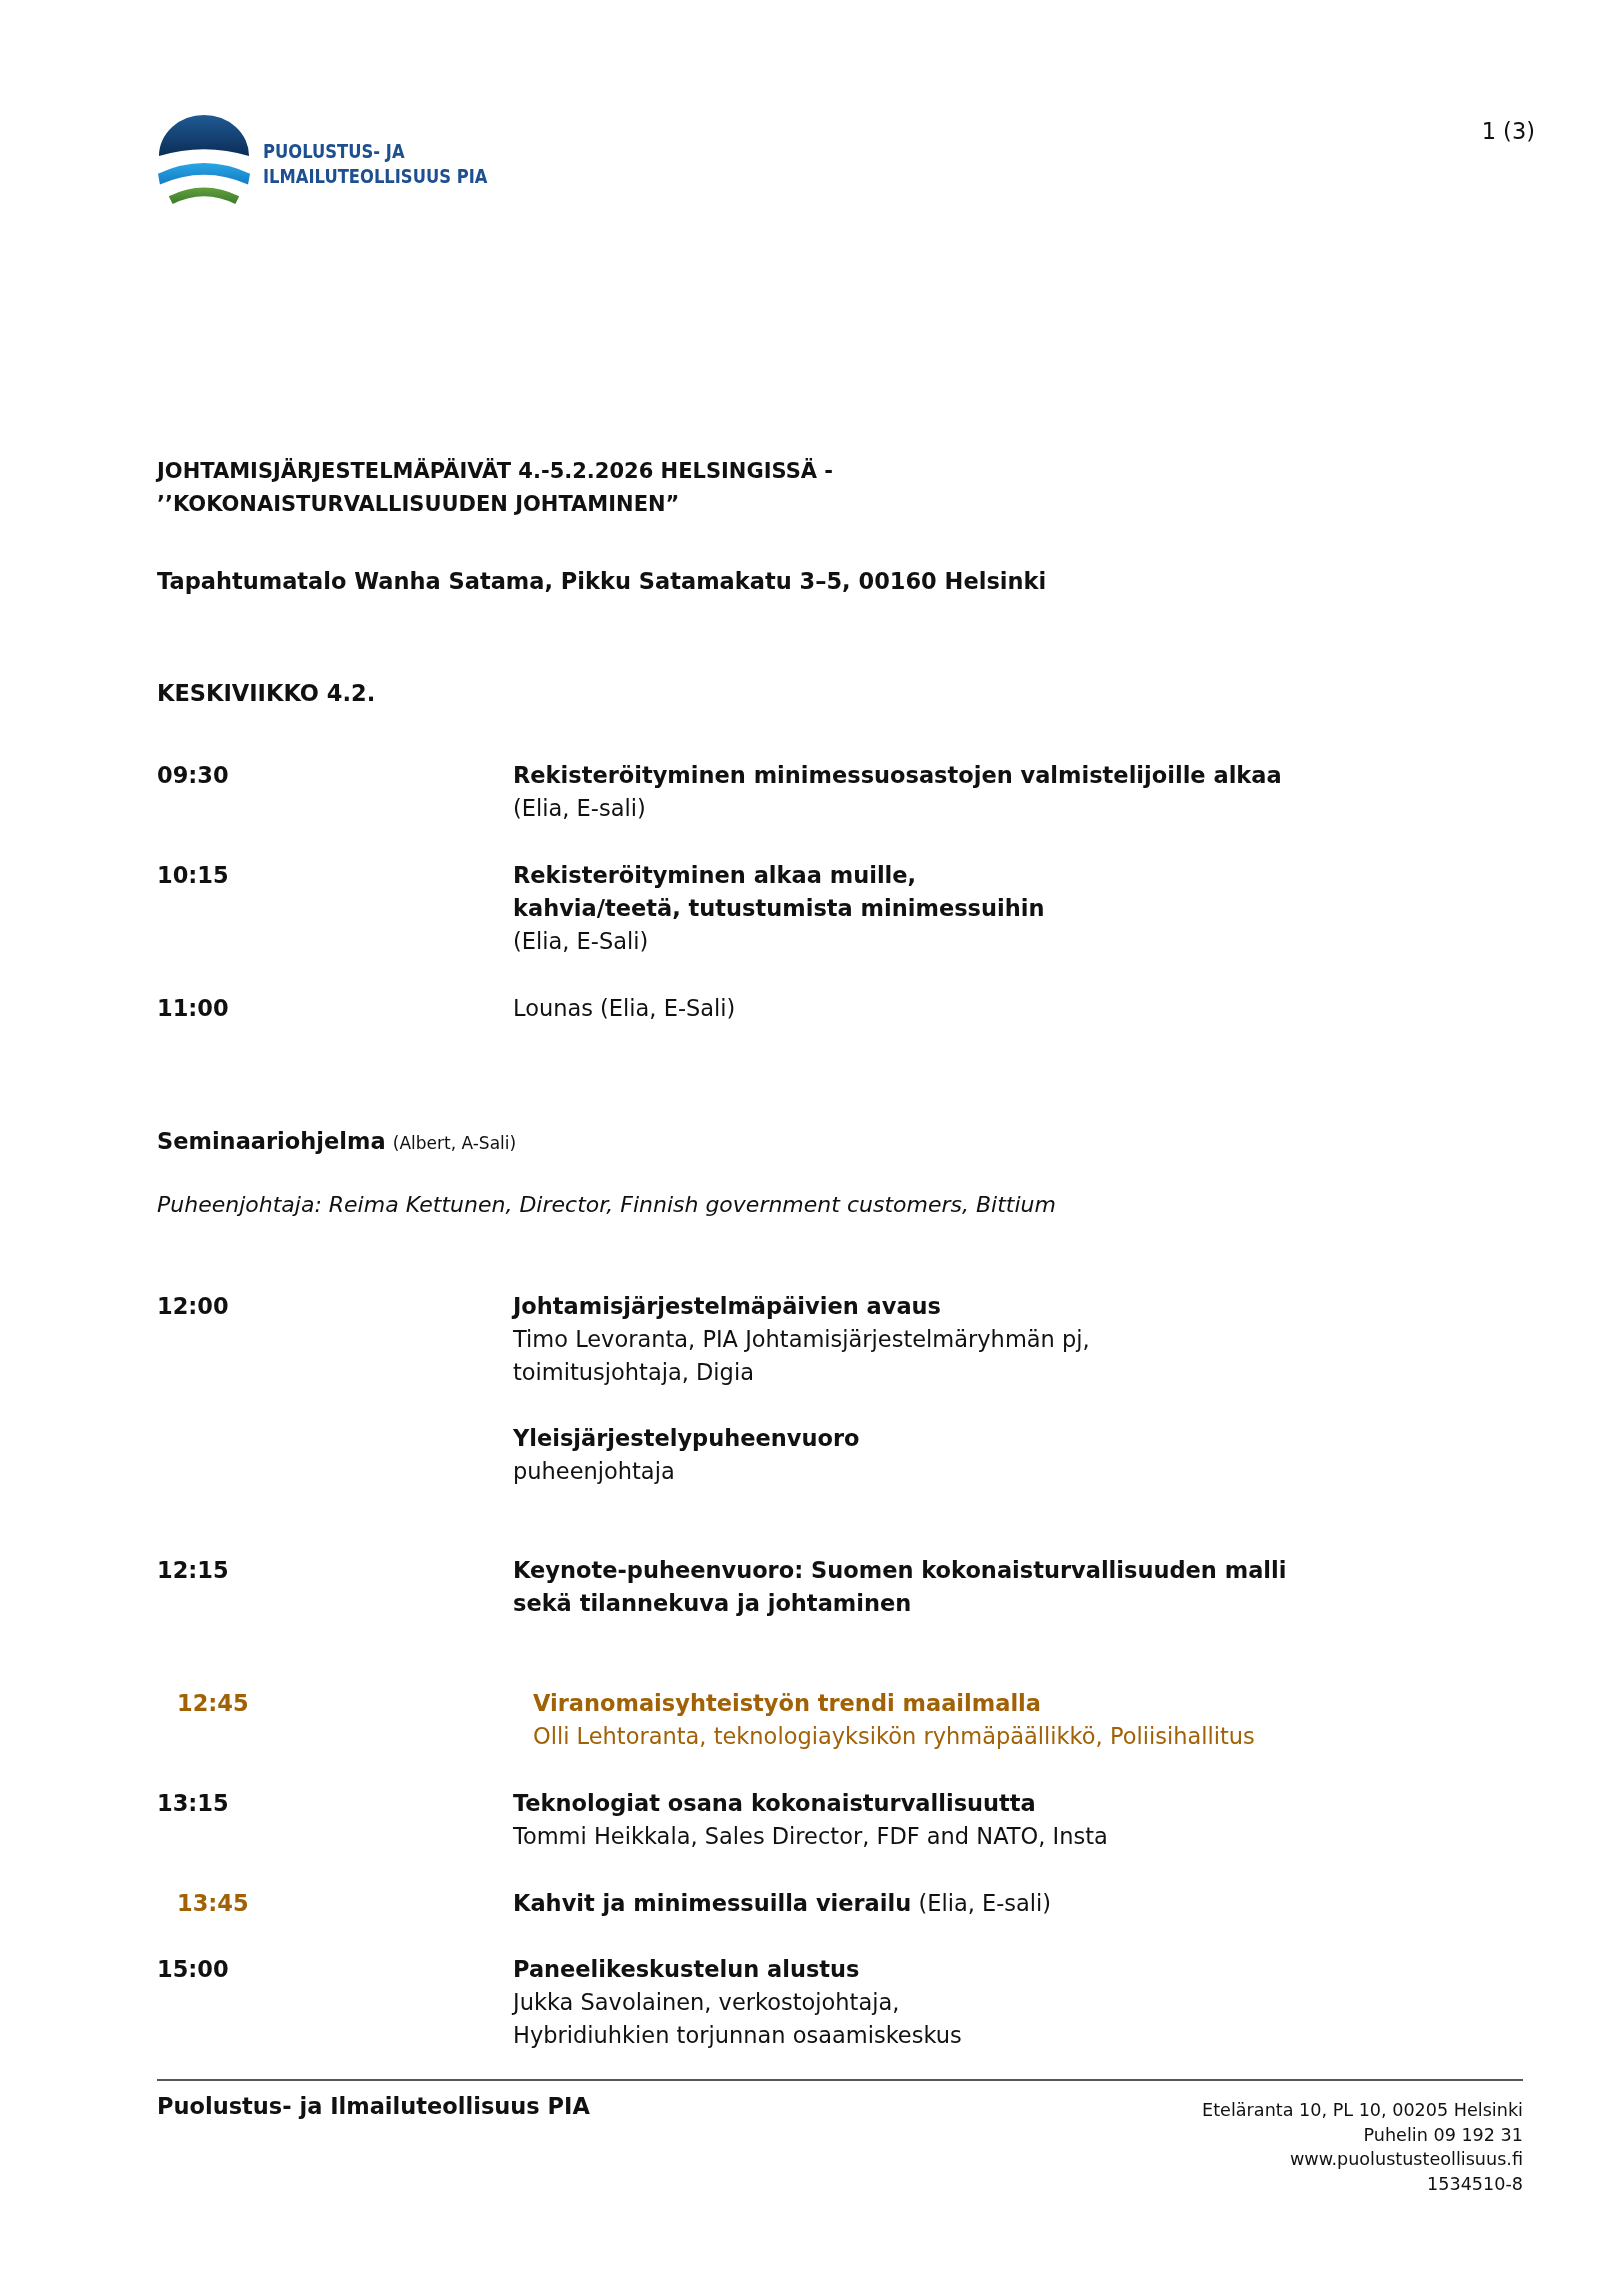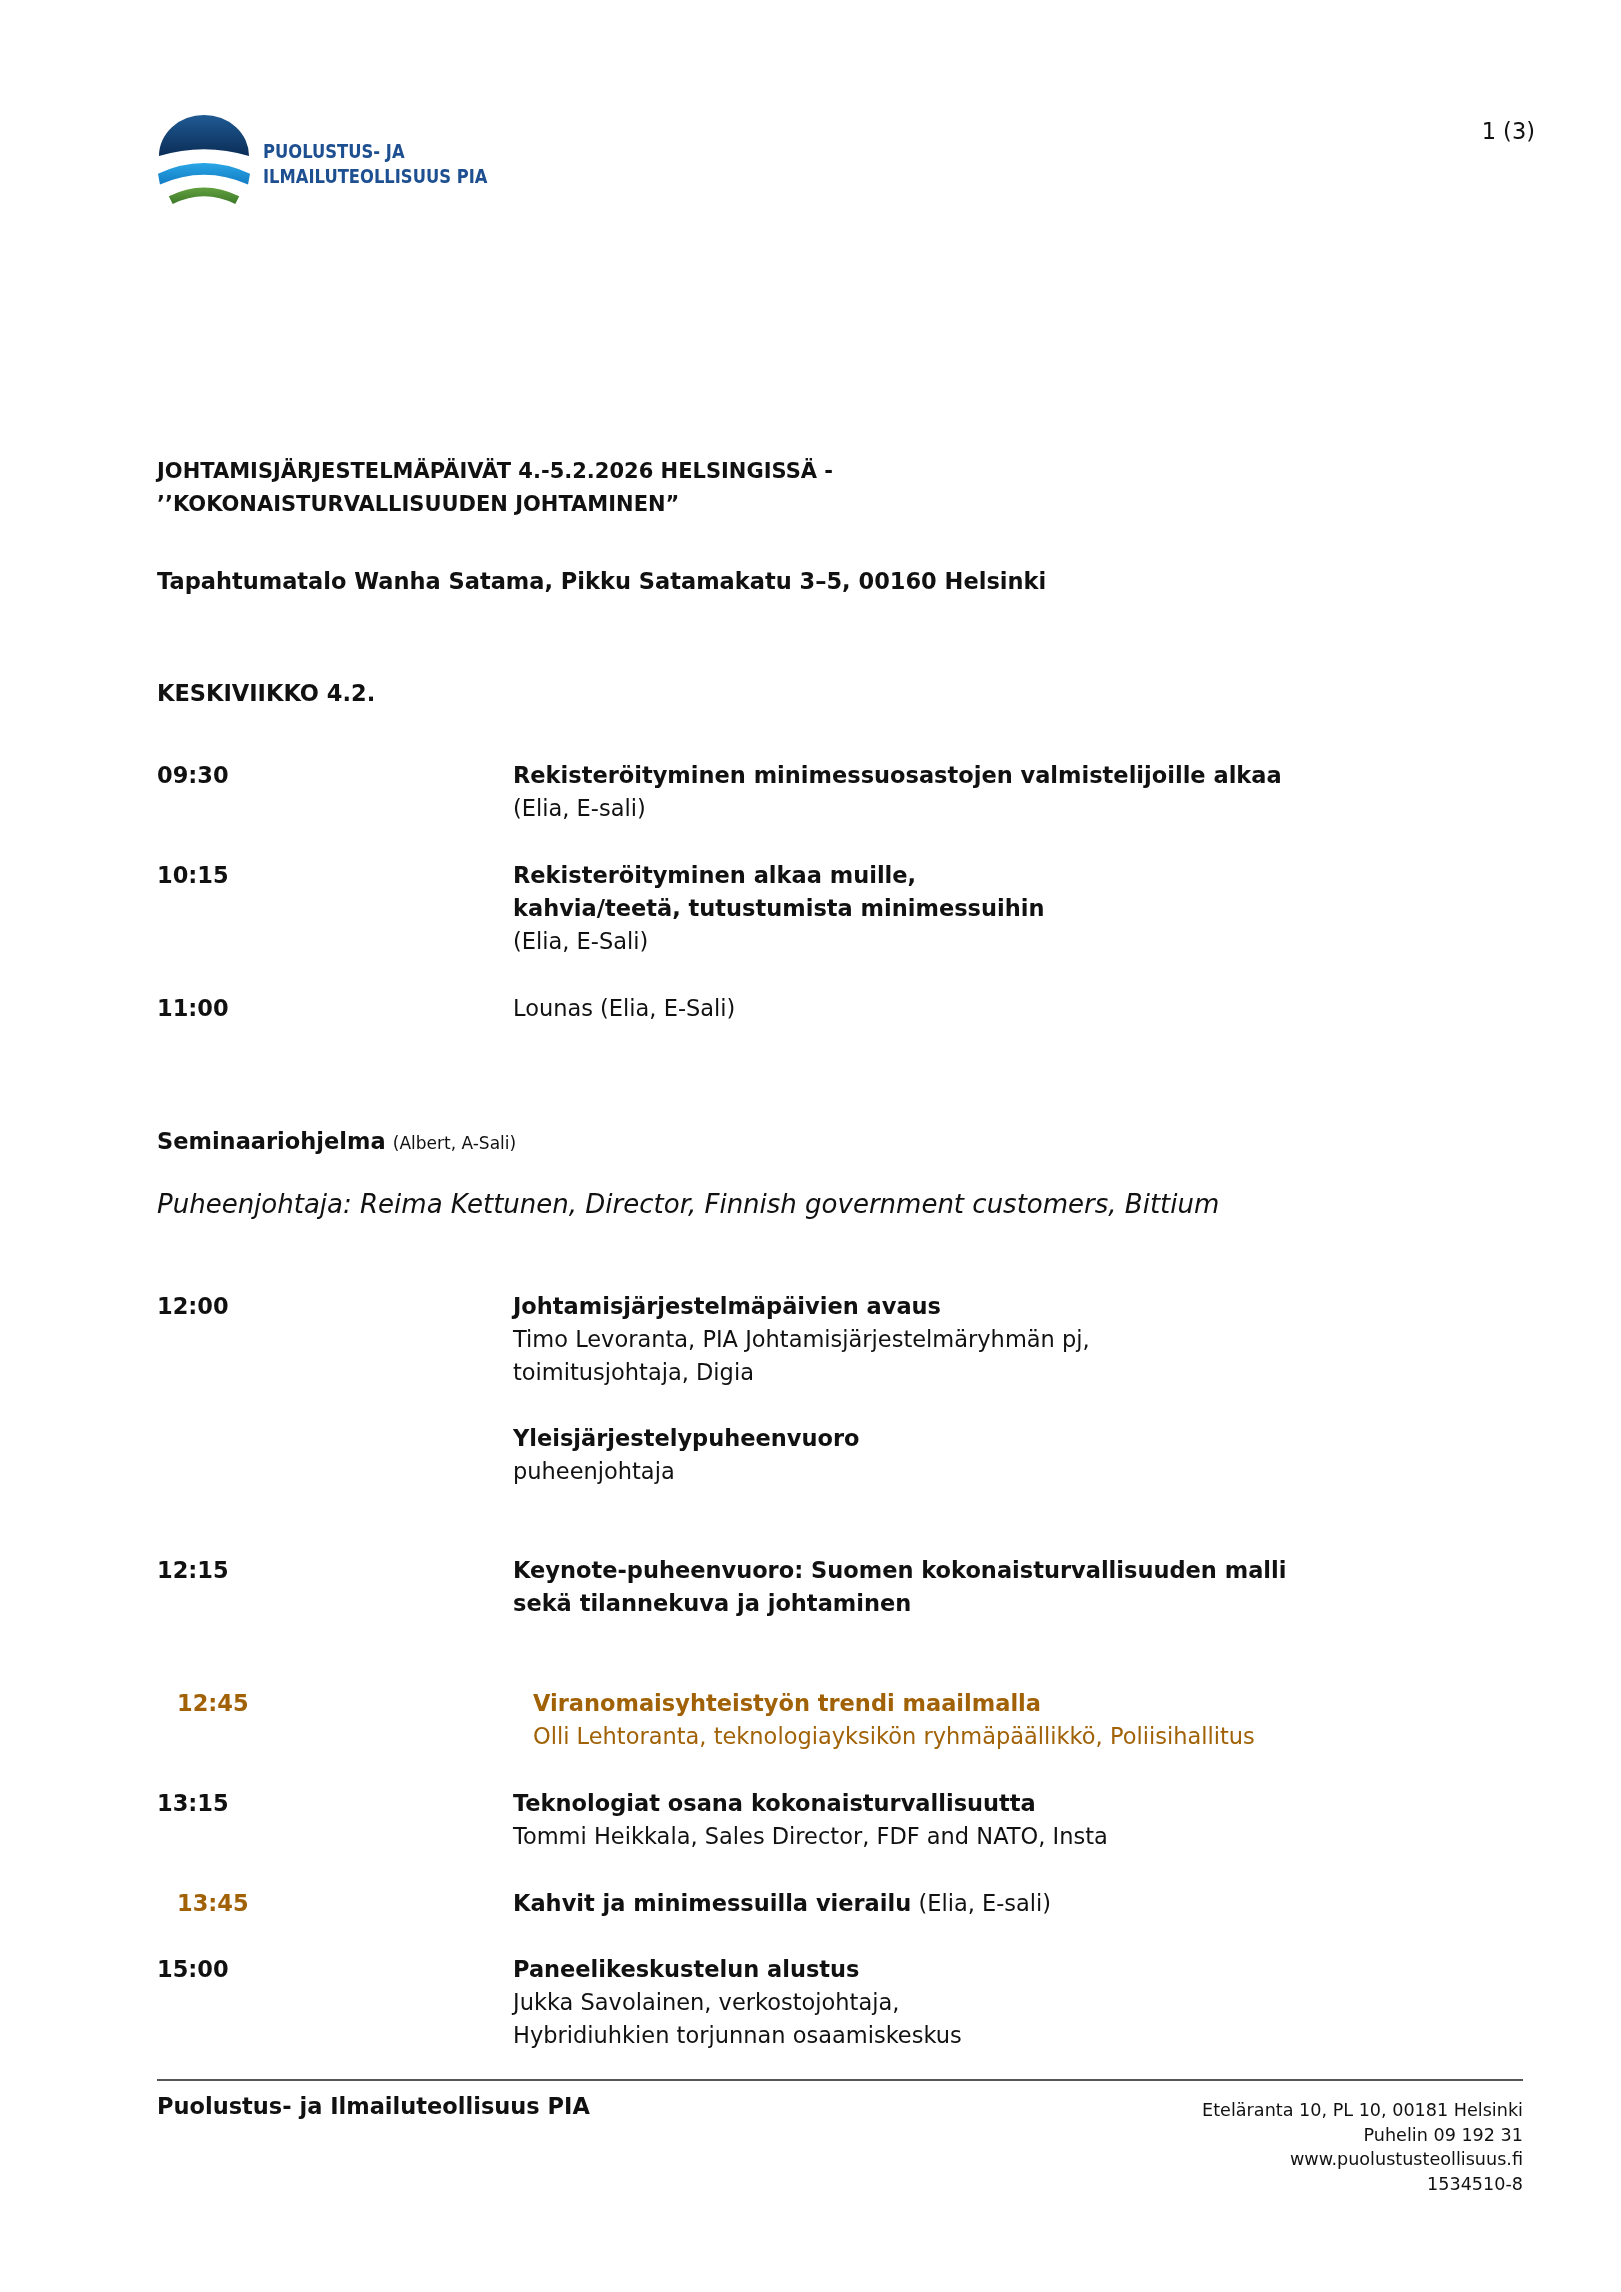--- a/index.html
+++ b/index.html
@@ -14,21 +14,21 @@
     .title { left: 157px; top: 455px; font-size: 21px; font-weight: bold; line-height: 33px; width: 1274px; }
     .venue { left: 157px; top: 565px; font-size: 22.5px; font-weight: bold; line-height: 33px; }
     .day { left: 157px; top: 665px; font-size: 22.5px; font-weight: bold; line-height: 33px; margin-top: 12px; }
     .row { position: absolute; left: 157px; width: 1372px; }
     .row .time { position: absolute; left: 0; top: 0; font-weight: bold; font-size: 22.5px; line-height: 33px; }
     .row .body { position: absolute; left: 356px; top: 0; width: 1019px; font-size: 22.5px; line-height: 33px; }
     .b { font-weight: bold; }
     .i { }
     .gap { height: 33px; }
     .sem { left: 157px; top: 1125px; font-size: 22.5px; line-height: 33px; }
-    .chair { left: 157px; top: 1188px; font-size: 26px; line-height: 33px; font-style: italic; }
+    .chair { left: 157px; top: 1188px; font-size: 22px; line-height: 33px; font-style: italic; }
     .rule { left: 157px; top: 2079px; width: 1366px; height: 0; border-top: 2px solid #555555; }
     .foot-left { left: 157px; top: 2090px; font-size: 22.5px; font-weight: bold; line-height: 33px; }
     .foot-right { right: 98px; top: 2098px; font-size: 17.6px; line-height: 24.5px; text-align: right; }
     .dim { color: #a16207; margin-left: 20px; }
   </style>
 </head>
 <body>
 
 <div class="abs logo">
   <svg width="98" height="93" viewBox="0 0 100 95" style="position:absolute;left:0;top:0;">
@@ -146,18 +146,18 @@
   <div class="body">
     <div class="b">Paneelikeskustelun alustus</div>
     <div><span class="i">Jukka Savolainen,</span><span> verkostojohtaja,</span></div>
     <div class="i">Hybridiuhkien torjunnan osaamiskeskus</div>
   </div>
 </div>
 
 <div class="abs rule"></div>
 <div class="abs foot-left">Puolustus- ja Ilmailuteollisuus PIA</div>
 <div class="abs foot-right">
-  <div>Eteläranta 10, PL 10, 00181 Helsinki</div>
+  <div>Eteläranta 10, PL 10, 00205 Helsinki</div>
   <div>Puhelin 09 192 31</div>
   <div>www.puolustusteollisuus.fi</div>
   <div>1534510-8</div>
 </div>
 
 
 </body></html>

